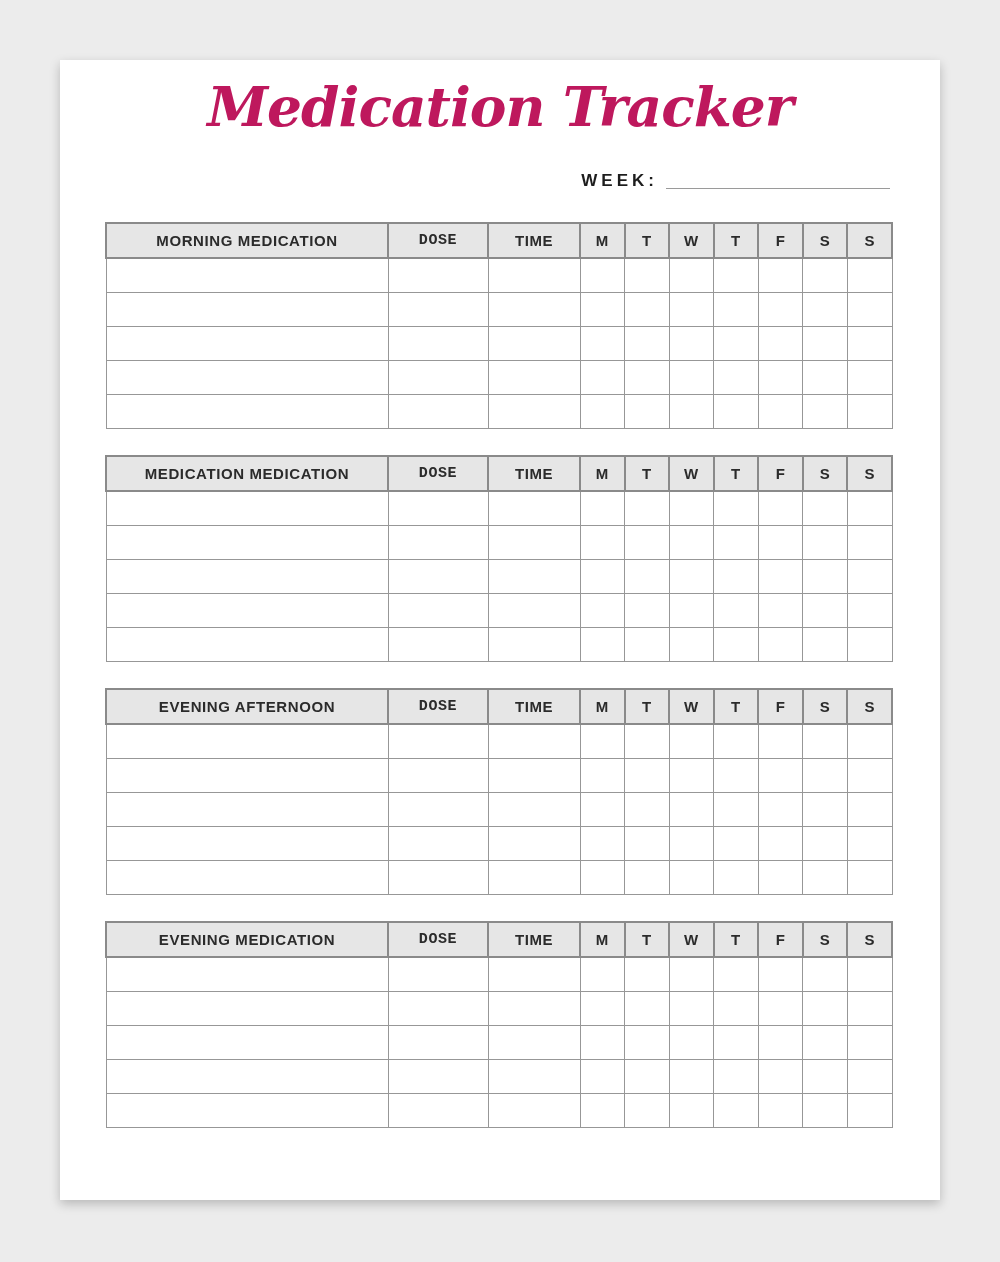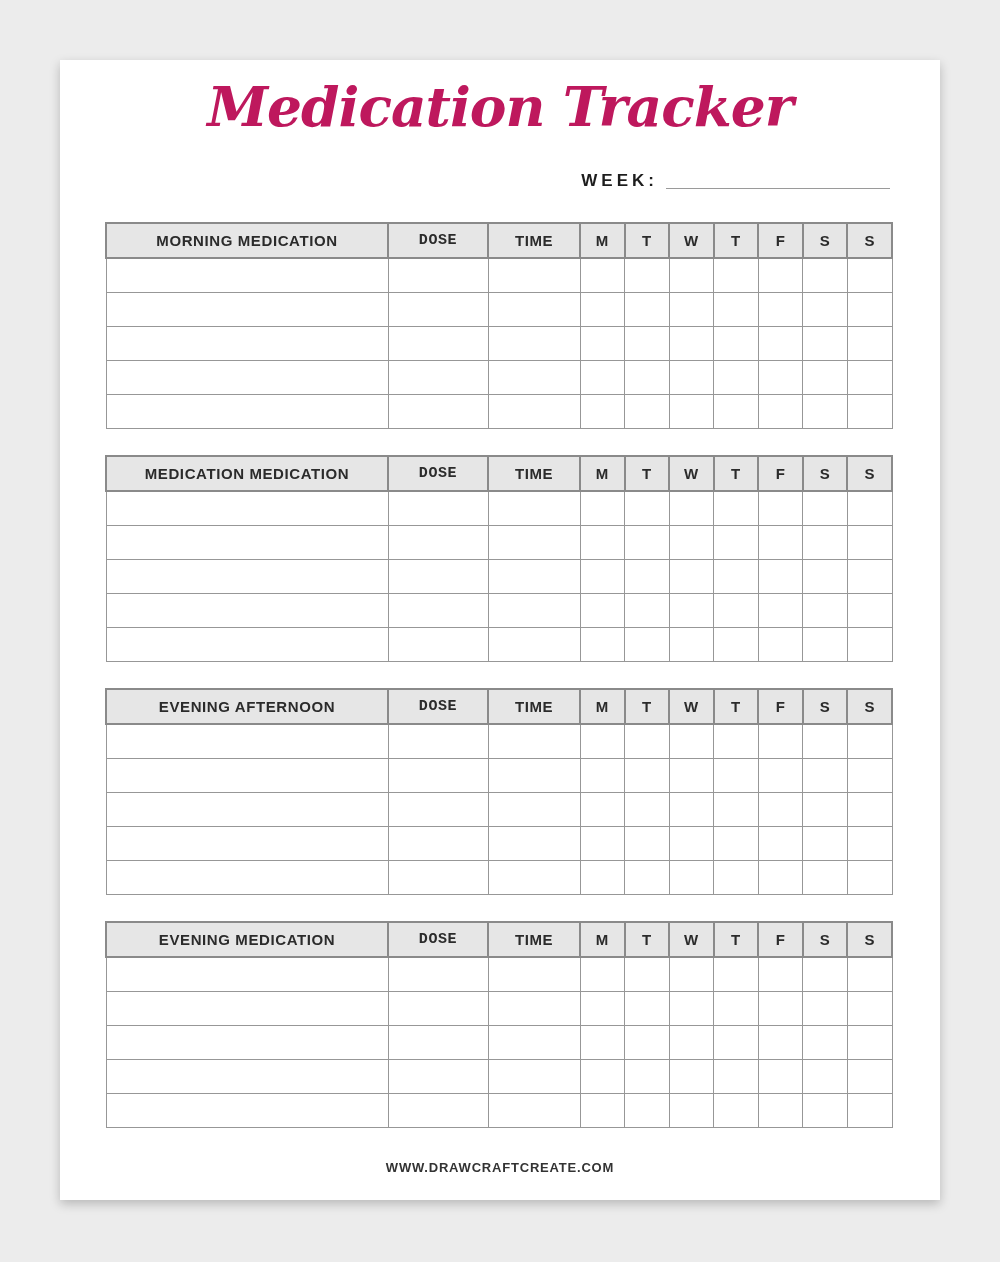--- a/index.html
+++ b/index.html
@@ -425,14 +425,13 @@
             <td class="c-day"></td>
             <td class="c-day"></td>
             <td class="c-day"></td>
             <td class="c-day"></td>
             <td class="c-day"></td>
           </tr>
         </tbody>
   </table>
 </div>
 
-  <div class="footer">WWW.DRAWCRAFTCREATE.COM</div>
 </div>
 
 </body></html>

